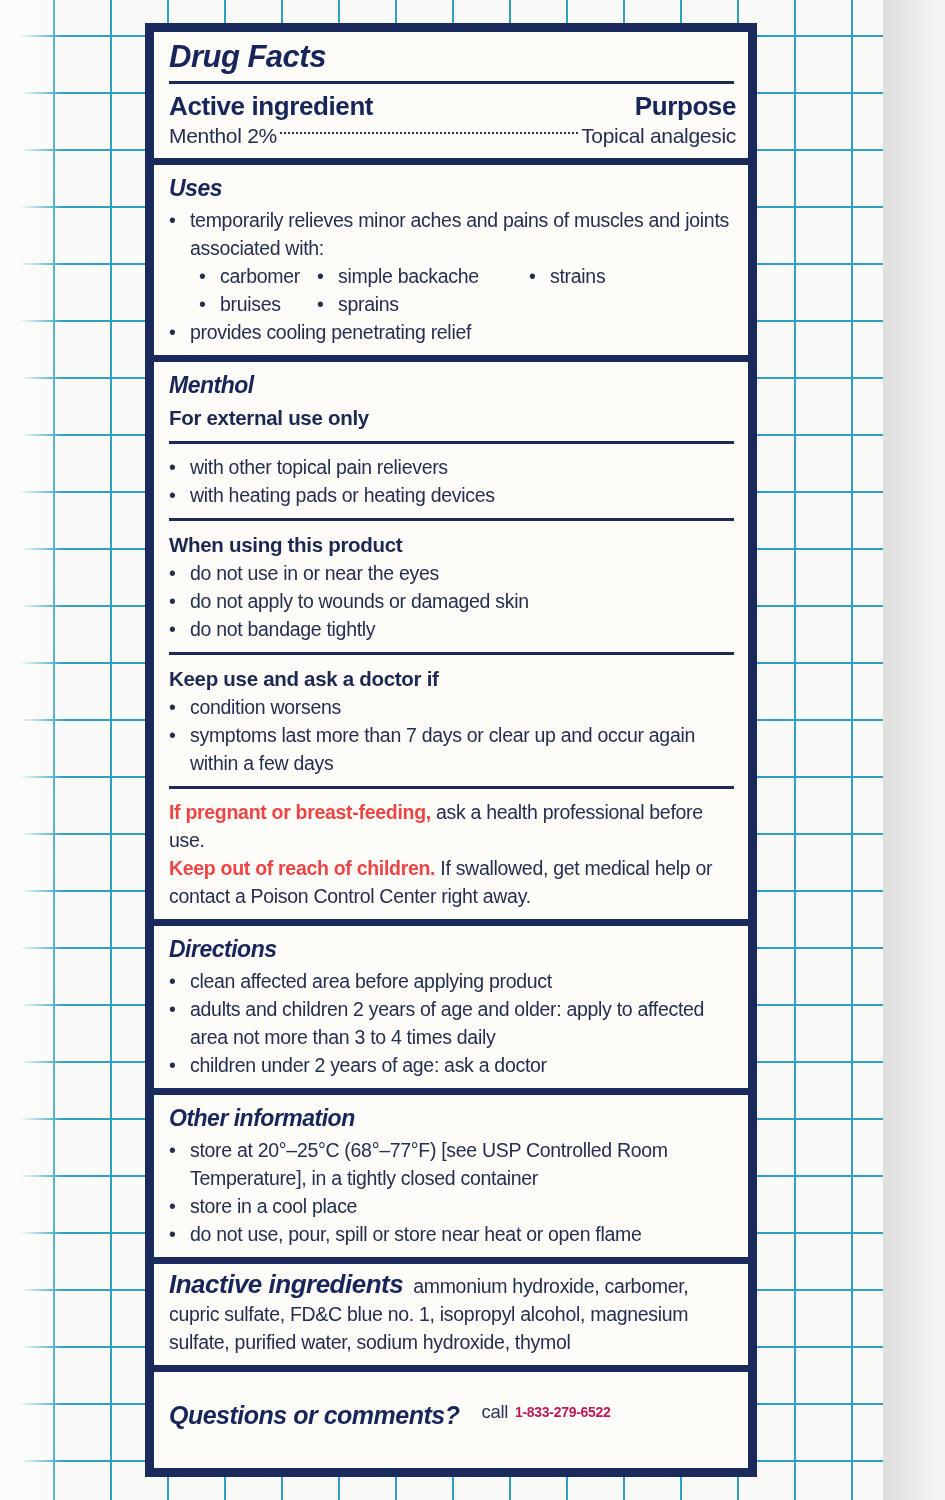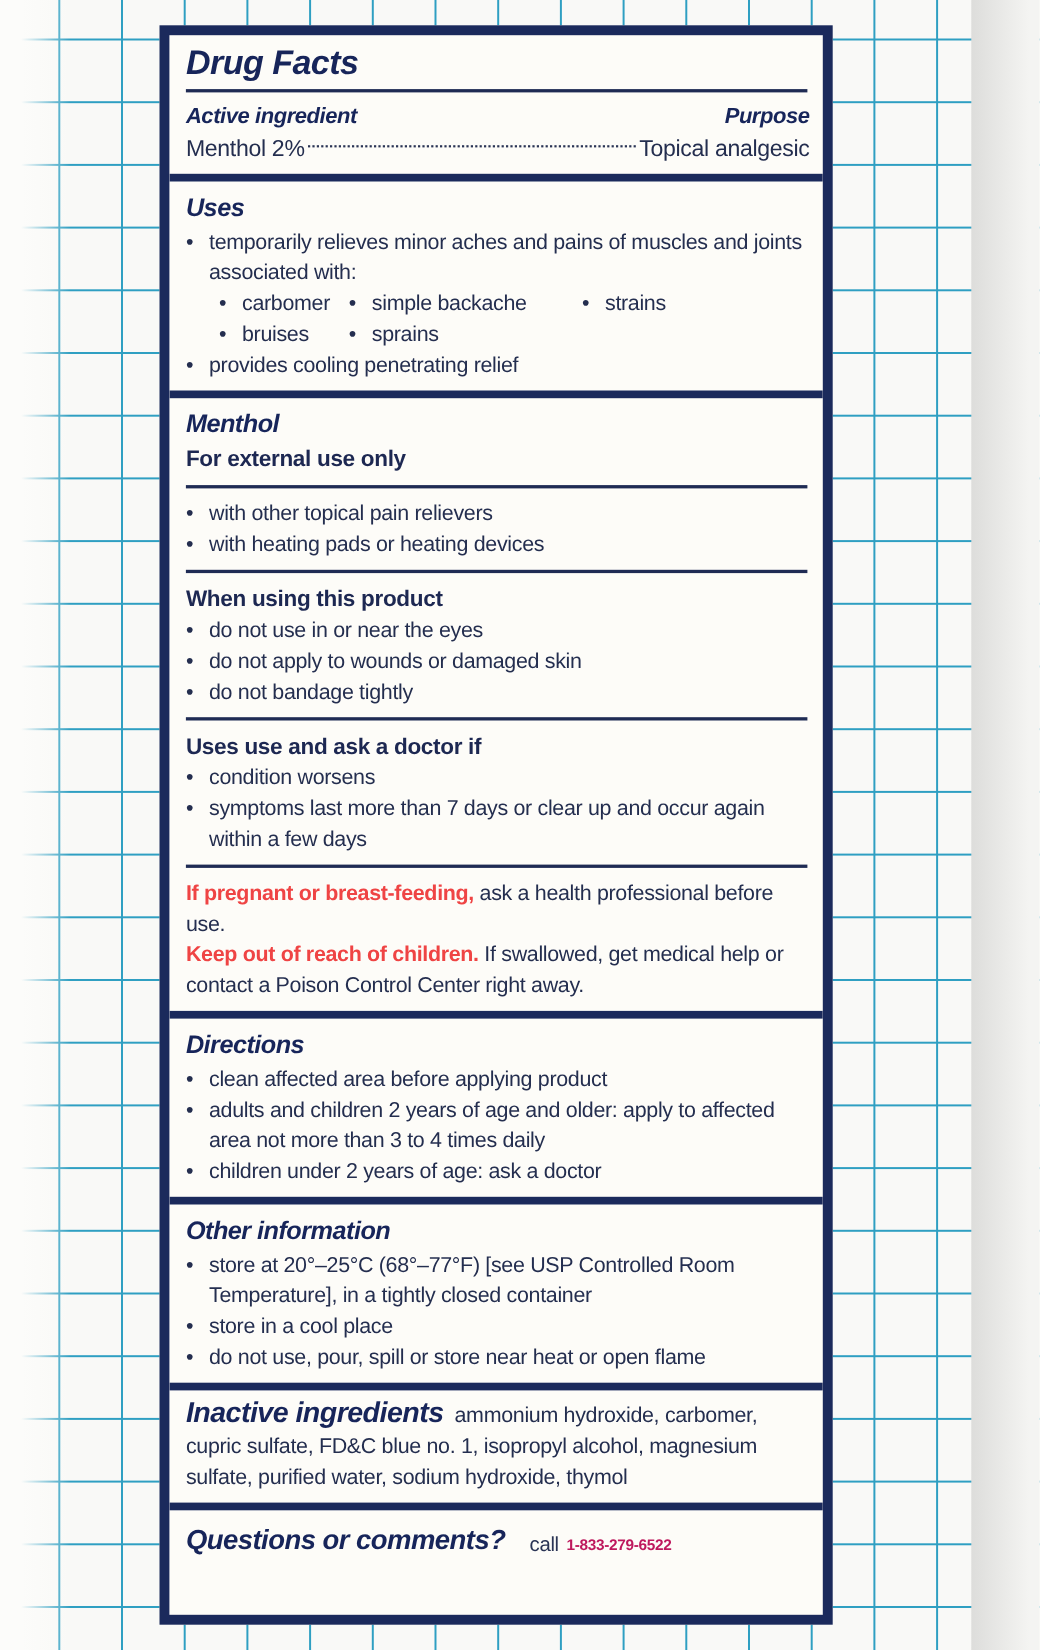--- a/index.html
+++ b/index.html
@@ -39,32 +39,32 @@
   }
   .bar { height:7px; background:#1b2a5c; flex:0 0 auto; }
   .sec { padding:6px 12px 9px 15px; flex:0 0 auto; }
   .sec-last { flex:1 0 auto; }
   .h1 { font-style:italic; font-weight:bold; font-size:31px; line-height:38px; color:#17255a; letter-spacing:-0.5px; }
   .h2 { font-style:italic; font-weight:bold; font-size:23px; line-height:35px; color:#17255a; letter-spacing:-0.5px; }
   .h3 { font-weight:bold; font-size:20.5px; line-height:29px; color:#1d2852; }
   .rule { height:3px; background:#1f2b54; margin:9px 2px 9px 0; }
   .rule-head { height:3px; background:#1f2b54; margin:5px 2px 6px 0; }
   .ai-row { display:flex; justify-content:space-between; align-items:flex-end;
-            font-style:italic; font-weight:bold; font-size:20px; line-height:32px; color:#17255a; letter-spacing:-0.4px; }
+            font-weight:bold; font-size:26px; line-height:32px; color:#17255a; letter-spacing:-0.4px; }
   .leader-row { display:flex; align-items:center; font-size:21px; line-height:27px; }
   .leader { flex:1; border-bottom:2.6px dotted #2a3454; margin:0 3px 5px 3px; }
   .bullet { display:flex; }
   .blt { flex:0 0 21px; text-align:left; }
   .btx { flex:1; }
   .cols { display:flex; margin-left:30px; }
   .cols .bullet { flex:0 0 auto; }
   .c1 { width:118px; } .c2 { width:212px; }
   .bold-lead { font-weight:bold; color:#ef4444; }
   .inline-h2 { font-style:italic; font-weight:bold; font-size:26px; color:#17255a; letter-spacing:-0.5px; margin-right:10px; }
-  .q-row { display:flex; align-items:flex-end; padding-top:4px; }
+  .q-row { display:flex; align-items:flex-start; padding-top:4px;margin-top:16px; }
   .q-call { font-size:18.5px; margin-left:22px; margin-right:7px; color:#2a3454; }
   .q-phone { font-weight:bold; font-size:14px; color:#be185d; }
 </style>
 </head>
 <body>
 
 <div class="grid-paper"></div>
 <div class="fade-left"></div>
 <div class="fade-right"></div>
 
@@ -147,21 +147,21 @@
     <div class="bullet">
       <span class="blt">•</span>
       <span class="btx">do not apply to wounds or damaged skin</span>
     </div>
     <div class="bullet">
       <span class="blt">•</span>
       <span class="btx">do not bandage tightly</span>
     </div>
     <div class="rule"></div>
 
-    <div class="h3">Uses use and ask a doctor if</div>
+    <div class="h3">Keep use and ask a doctor if</div>
     <div class="bullet">
       <span class="blt">•</span>
       <span class="btx">condition worsens</span>
     </div>
     <div class="bullet">
       <span class="blt">•</span>
       <span class="btx">symptoms last more than 7 days or clear up and occur again within a few days</span>
     </div>
     <div class="rule"></div>
 

